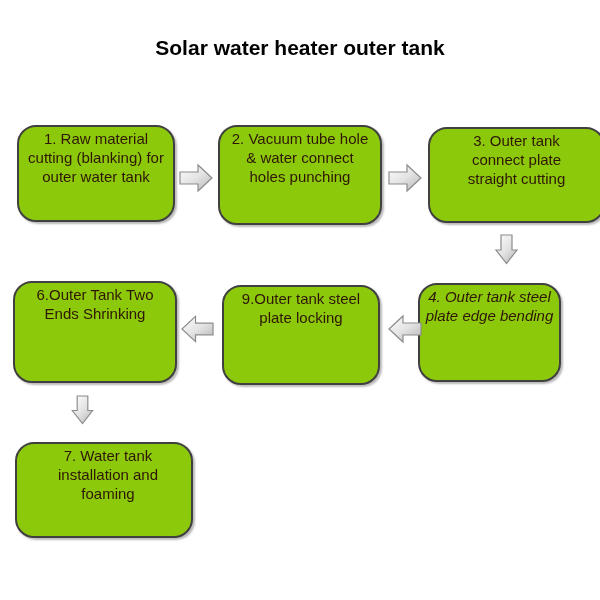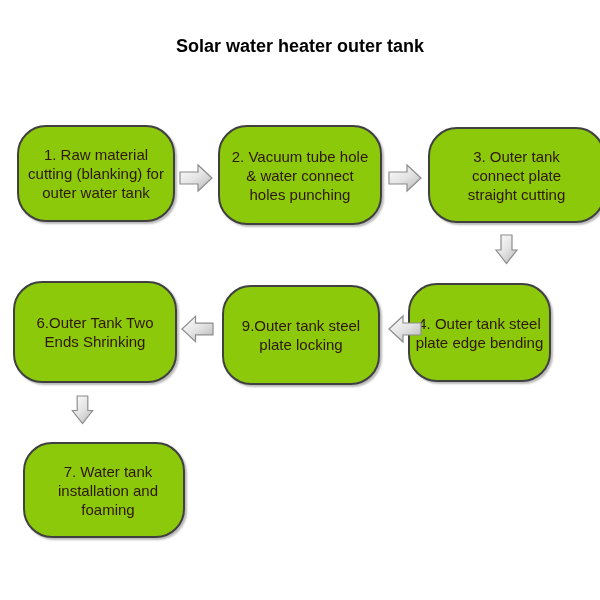--- a/index.html
+++ b/index.html
@@ -18,31 +18,31 @@
     height: 600px;
     background: var(--background);
     font-family: "Liberation Sans", "DejaVu Sans", sans-serif;
     overflow: hidden;
   }
   .title {
     position: absolute;
     left: 0; right: 0;
     top: 36px;
     text-align: center;
-    font-size: 18px;
+    font-size: 21px;
     font-weight: bold;
     color: var(--title-text);
   }
   .box {
     position: absolute;
     background: var(--box-fill);
     border: 2px solid var(--box-border);
-    border-radius: 29px;
+    border-radius: 19px;
     display: flex;
-    align-items: center;
+    align-items: flex-start;
     justify-content: center;
     box-shadow: 2px 2px 2px rgba(130,130,130,0.55);
   }
   .box-label {
     display: block;
     text-align: center;
     white-space: pre-line;
     font-size: 15px;
     line-height: 19px;
     color: var(--box-text);
@@ -52,24 +52,24 @@
   .arrow polygon {
     fill: url(#arrowGrad);
     stroke: var(--arrow-border);
     stroke-width: 1.2;
     stroke-linejoin: miter;
   }
   
   #b1 { left: 17px;  top: 125px; width: 158px; height: 97px; }
   #b2 { left: 218px; top: 125px; width: 164px; height: 100px; }
   #b3 { left: 428px; top: 127px; width: 177px; height: 96px; }
-  #b4 { left: 408px; top: 283px; width: 143px; height: 99px; }
+  #b4 { left: 418px; top: 283px; width: 143px; height: 99px; font-style: italic; }
   #b5 { left: 222px; top: 285px; width: 158px; height: 100px; }
   #b6 { left: 13px;  top: 281px; width: 164px; height: 102px; }
-  #b7 { left: 23px;  top: 442px; width: 162px; height: 96px; padding-left: 8px; }
+  #b7 { left: 15px;  top: 442px; width: 178px; height: 96px; padding-left: 8px; }
   
   #a1 { left: 179px; top: 162px; }
   #a2 { left: 388px; top: 162px; }
   #a3 { left: 495px; top: 234px; }
   #a4 { left: 387px; top: 313px; }
   #a5 { left: 180px; top: 313px; }
   #a6 { left: 71px;  top: 395px; }
 </style>
 </head>
 <body>

